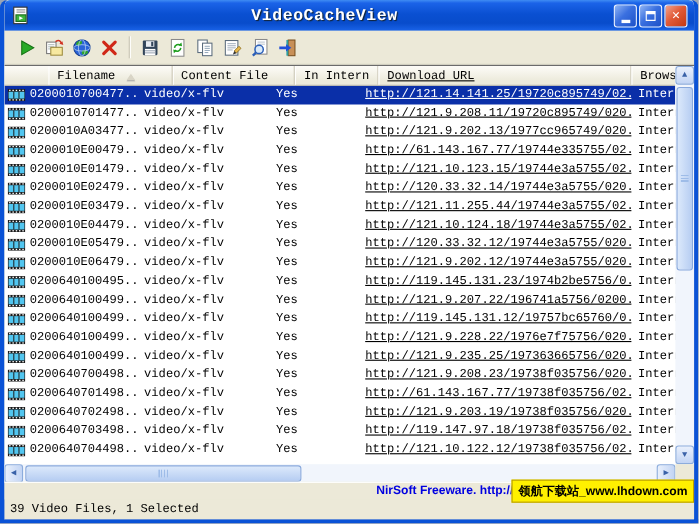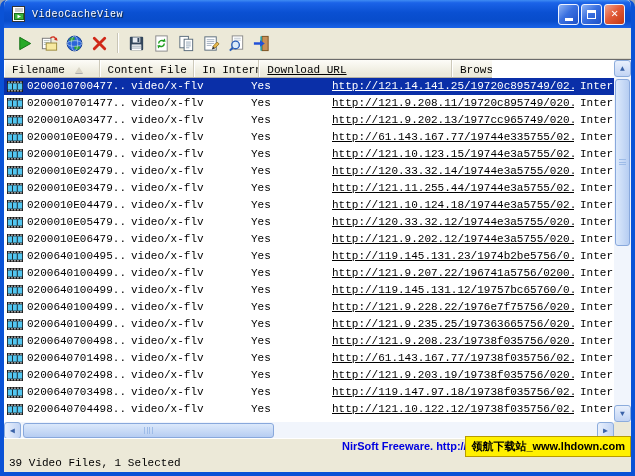--- a/index.html
+++ b/index.html
@@ -7,22 +7,22 @@
     position:relative;width:635px;height:476px;box-sizing:border-box;
     font-family:"Liberation Mono","DejaVu Sans Mono",monospace;
     border-left:4px solid #0a52d6;border-right:4px solid #0a52d6;border-bottom:4px solid #0a52d6;
     border-radius:7px 7px 0 0;background:#ECE9D8;overflow:hidden;
   }
   
   .titlebar{height:28px;display:flex;align-items:center;padding:0 4px;
     background:linear-gradient(180deg,#3f8cf3 0%,#1b63e8 10%,#0a50d2 45%,#084ccb 75%,#1a63e8 100%);
     border-radius:5px 5px 0 0;}
   .appicon{width:18px;height:18px;margin:0 4px 0 2px;flex:0 0 auto;}
-  .title{color:#fff;font-weight:normal;font-size:10px;letter-spacing:.5px;
-    text-shadow:1px 1px 1px #123;flex:1;}
+  .title{color:#fff;font-weight:bold;font-size:15px;letter-spacing:.5px;
+    text-shadow:1px 1px 1px #123;flex:1;text-align:center;}
   .winbtns{display:flex;gap:2px;margin-right:2px;}
   .wbtn{width:21px;height:21px;border-radius:3px;border:1px solid #eef3ff;box-sizing:border-box;
     display:flex;align-items:center;justify-content:center;color:#fff;font-size:11px;font-weight:bold;
     background:linear-gradient(135deg,#8fb4f4 0%,#3a70e0 45%,#1d51c8 100%);cursor:default;}
   .wbtn.close{background:linear-gradient(135deg,#f0a590 0%,#e25b38 45%,#c23813 100%);}
   .glyph-min{display:block;width:8px;height:3px;background:#fff;margin-top:10px;}
   .glyph-max{display:block;width:9px;height:9px;border:1px solid #fff;border-top:3px solid #fff;box-sizing:border-box;}
   .glyph-x{font-size:12px;line-height:1;}
   
   .menubar{height:20px;background:#ECE9D8;display:flex;align-items:center;padding-left:6px;
@@ -30,23 +30,23 @@
   .mi{display:inline-block;padding:2px 7px;color:#000;}
   .mi::first-letter{text-decoration:underline;}
   
   .toolbar{height:30px;background:#ECE9D8;display:flex;align-items:center;padding-left:8px;
     border-bottom:1px solid #d8d4c4;}
   .tbtn{width:25px;height:24px;display:flex;align-items:center;justify-content:center;}
   .tbtn svg{width:19px;height:19px;}
   .tsep{width:0;height:20px;border-left:1px solid #c9c5b5;border-right:1px solid #fff;margin:0 5px;}
   
   .list{position:relative;height:379px;background:#fff;border-top:1px solid #6b6b6b;box-sizing:border-box;}
-  .hdr{position:absolute;left:0;top:0;width:488px;height:18px;display:flex;
+  .hdr{position:absolute;left:0;top:0;width:610px;height:18px;display:flex;
     background:linear-gradient(180deg,#fdfcf8 0%,#eceadb 80%);border-bottom:1px solid #b7b3a4;box-sizing:border-box;
-    font-size:11px;}
+    font-size:11px;padding-left:40px;}
   .hcell{box-sizing:border-box;padding:2px 4px 0 8px;border-right:1px solid #cdc9ba;box-shadow:1px 0 0 #fff inset;
     white-space:nowrap;overflow:hidden;display:flex;align-items:center;gap:10px;}
   .sortglyph{width:0;height:0;border-left:4px solid transparent;border-right:4px solid transparent;
     border-bottom:6px solid #d9d5c6;filter:drop-shadow(0 1px 0 #aaa);}
   .c0{width:121px;} .c1{width:120px;} .c2{width:81px;} .c3{width:248px;text-decoration:underline;} .c4{width:40px;flex:0 0 auto;border-right:none;}
   .rows{position:absolute;left:0;top:18px;width:610px;height:344px;overflow:hidden;font-size:11px;}
   .row{display:flex;height:17px;line-height:17px;white-space:nowrap;color:#000;}
   .row.selected{background:#0a2fa8;color:#fff;}
   .cell{box-sizing:border-box;overflow:hidden;white-space:nowrap;padding:0 4px 0 6px;}
   .cell.c0{display:flex;align-items:center;gap:4px;padding-left:3px;}

